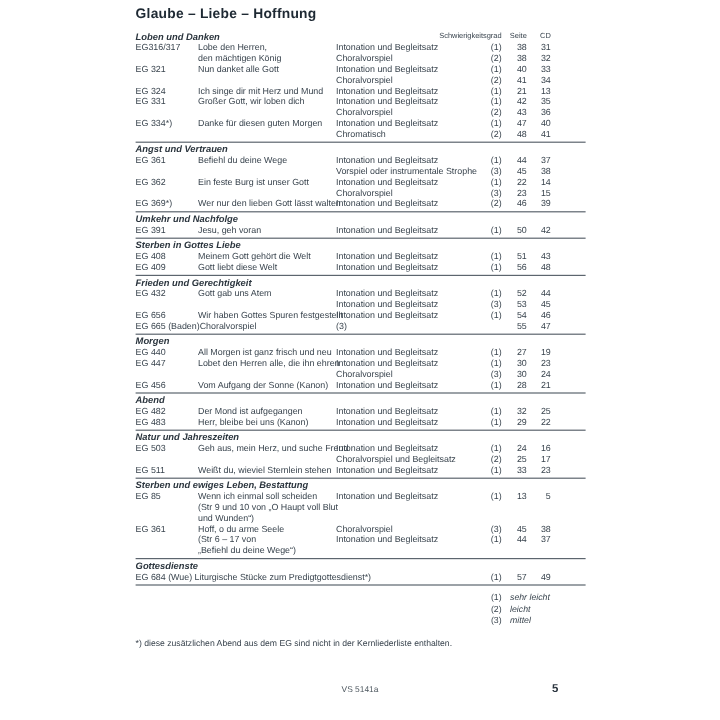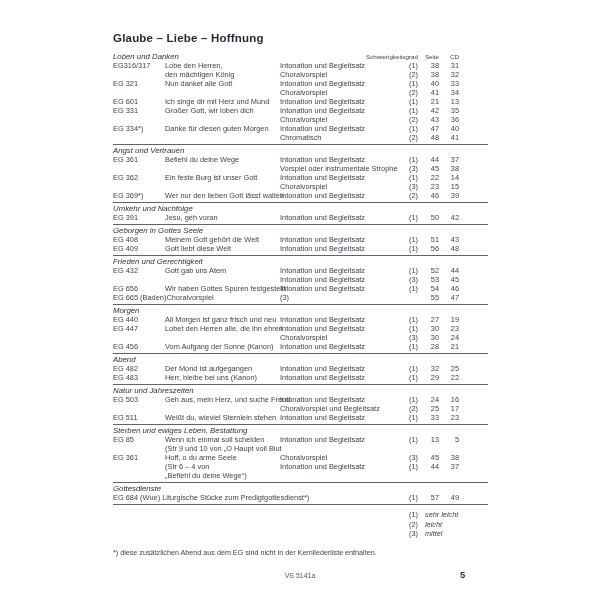--- a/index.html
+++ b/index.html
@@ -1,32 +1,32 @@
 <!DOCTYPE html>
 <html><head>
 <meta charset="utf-8">
 <style>
   html,body{margin:0;padding:0;}
   body{
     width:600px;height:600px;position:relative;background:#ffffff;
     font-family:"Liberation Sans", sans-serif;color:#39444e;
     -webkit-font-smoothing:antialiased;
   }
-  .content{position:absolute;left:113px;top:32px;width:375px;}
+  .content{position:absolute;left:113px;top:6px;width:375px;}
   .title{font-size:11.5px;font-weight:bold;color:#1e2933;letter-spacing:.2px;margin:0 0 7px 0;}
   .colheaders{position:absolute;top:21px;left:0;width:375px;height:9px;font-size:6.2px;color:#39444e;}
   .ch{position:absolute;top:0;white-space:nowrap;}
   .ch-grade{right:70px;}
   .ch-page{right:49px;}
   .ch-cd{right:29px;}
   .sections{width:375px;}
   .section{padding:1px 0 2px 0;}
   .section + .section{border-top:1px solid #5c656e;}
   .endrule{border-top:1px solid #5c656e;width:375px;height:0;}
-  .sec-heading{font-size:7.8px;font-weight:normal;font-style:italic;color:#2a343d;line-height:9px;white-space:nowrap;}
+  .sec-heading{font-size:7.8px;font-weight:bold;font-style:italic;color:#2a343d;line-height:9px;white-space:nowrap;}
   .row{display:grid;grid-template-columns:52px 115px 118px 20px 21px 20px;width:346px;line-height:9px;font-size:7.4px;}
   .row > div{white-space:nowrap;overflow:visible;}
   .c-num{text-align:right;}
   .legend{margin-top:5px;width:375px;font-size:7.3px;}
   .legend-row{display:grid;grid-template-columns:285px 20px auto;line-height:9.5px;}
   .lg{text-align:right;}
   .ll{padding-left:7px;font-style:italic;}
   .footnote{margin-top:9px;font-size:7.2px;color:#39444e;}
   .footer-code{position:absolute;top:572px;left:0;width:600px;text-align:center;font-size:7px;color:#4d575f;}
   .page-num{position:absolute;top:569px;left:460px;font-size:9.5px;font-weight:bold;color:#2b353f;}
@@ -72,21 +72,21 @@
         </div>
         <div class="row">
           <div class="c-no"></div>
           <div class="c-title"></div>
           <div class="c-type">Choralvorspiel</div>
           <div class="c-num">(2)</div>
           <div class="c-num">41</div>
           <div class="c-num">34</div>
         </div>
         <div class="row">
-          <div class="c-no">EG 601</div>
+          <div class="c-no">EG 324</div>
           <div class="c-title">Ich singe dir mit Herz und Mund</div>
           <div class="c-type">Intonation und Begleitsatz</div>
           <div class="c-num">(1)</div>
           <div class="c-num">21</div>
           <div class="c-num">13</div>
         </div>
         <div class="row">
           <div class="c-no">EG 331</div>
           <div class="c-title">Großer Gott, wir loben dich</div>
           <div class="c-type">Intonation und Begleitsatz</div>
@@ -167,21 +167,21 @@
         <div class="row">
           <div class="c-no">EG 391</div>
           <div class="c-title">Jesu, geh voran</div>
           <div class="c-type">Intonation und Begleitsatz</div>
           <div class="c-num">(1)</div>
           <div class="c-num">50</div>
           <div class="c-num">42</div>
         </div>
       </div>
       <div class="section">
-        <div class="sec-heading">Geborgen in Gottes Seele</div>
+        <div class="sec-heading">Sterben in Gottes Liebe</div>
         <div class="row">
           <div class="c-no">EG 408</div>
           <div class="c-title">Meinem Gott gehört die Welt</div>
           <div class="c-type">Intonation und Begleitsatz</div>
           <div class="c-num">(1)</div>
           <div class="c-num">51</div>
           <div class="c-num">43</div>
         </div>
         <div class="row">
           <div class="c-no">EG 409</div>
@@ -319,30 +319,38 @@
         </div>
         <div class="row">
           <div class="c-no"></div>
           <div class="c-title">(Str 9 und 10 von „O Haupt voll Blut</div>
           <div class="c-type"></div>
           <div class="c-num"></div>
           <div class="c-num"></div>
           <div class="c-num"></div>
         </div>
         <div class="row">
+          <div class="c-no"></div>
+          <div class="c-title">und Wunden“)</div>
+          <div class="c-type"></div>
+          <div class="c-num"></div>
+          <div class="c-num"></div>
+          <div class="c-num"></div>
+        </div>
+        <div class="row">
           <div class="c-no">EG 361</div>
           <div class="c-title">Hoff, o du arme Seele</div>
           <div class="c-type">Choralvorspiel</div>
           <div class="c-num">(3)</div>
           <div class="c-num">45</div>
           <div class="c-num">38</div>
         </div>
         <div class="row">
           <div class="c-no"></div>
-          <div class="c-title">(Str 6 – 4 von</div>
+          <div class="c-title">(Str 6 – 17 von</div>
           <div class="c-type">Intonation und Begleitsatz</div>
           <div class="c-num">(1)</div>
           <div class="c-num">44</div>
           <div class="c-num">37</div>
         </div>
         <div class="row">
           <div class="c-no"></div>
           <div class="c-title">„Befiehl du deine Wege“)</div>
           <div class="c-type"></div>
           <div class="c-num"></div>

